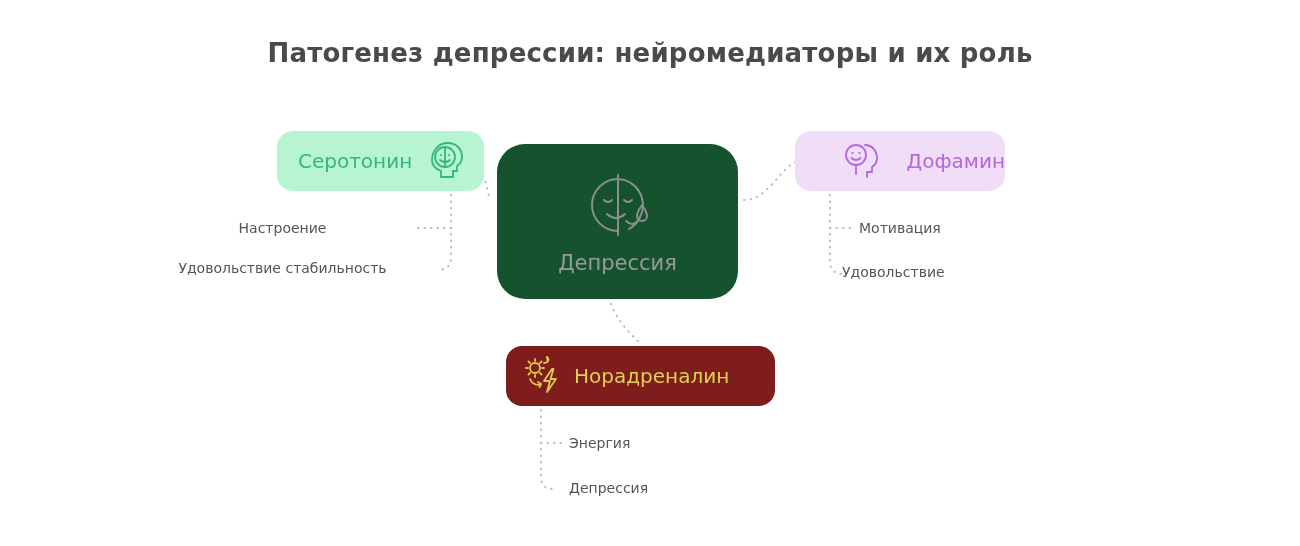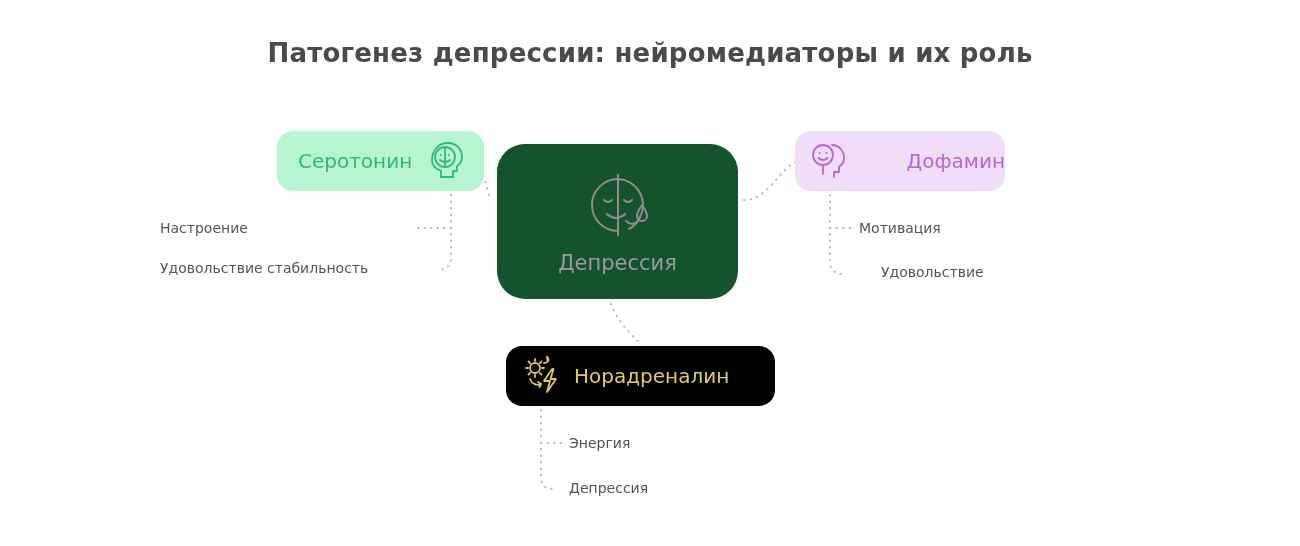--- a/index.html
+++ b/index.html
@@ -97,33 +97,33 @@
   }
   #node-serotonin .node-label { color: #34b778; }
 
   
   #node-dopamine {
     left: 795px;
     top: 131px;
     width: 210px;
     height: 60px;
     background: #f0ddf8;
-    justify-content: space-between;
+    justify-content: flex-end;
     padding-left: 13px;
     gap: 24px;
   }
   #node-dopamine .node-label { color: #b565e0; }
 
   
   #node-noradrenaline {
     left: 506px;
     top: 346px;
     width: 269px;
     height: 60px;
-    background: #000000;
+    background: #7f1d1d;
     justify-content: flex-start;
     padding-left: 16px;
     gap: 10px;
   }
   #node-noradrenaline .node-label { color: #e0cf55; }
 
   .icon-wrap {
     display: flex;
     align-items: center;
     justify-content: center;
@@ -131,21 +131,21 @@
   }
 
   
   .sub-label {
     position: absolute;
     font-size: 14px;
     color: #555555;
     white-space: nowrap;
   }
   .sub-right { text-align: left; }
-  .sub-left  { text-align: left; }
+  .sub-left  { text-align: center; }
 </style>
 </head>
 <body>
 
 <div id="canvas">
 
   <div class="title">Патогенез депрессии: нейромедиаторы и их роль</div>
 
   <svg id="links" viewBox="0 0 1300 546">
 
@@ -229,18 +229,18 @@
         <path d="M30 14 L22 26 L28 26 L25 37 L34 24 L28.5 24 L31.5 14 Z"></path>
       </svg>
     </span>
     <span class="node-label">Норадреналин</span>
   </div>
 
   <div class="sub-label sub-left" style="left:160px; top:220px; width:245px;">Настроение</div>
   <div class="sub-label sub-left" style="left:160px; top:260px; width:245px;">Удовольствие стабильность</div>
 
   <div class="sub-label sub-right" style="left:859px; top:220px;">Мотивация</div>
-  <div class="sub-label sub-right" style="left:881px; top:264px;">Удовольствие</div>
+  <div class="sub-label sub-right" style="left:842px; top:264px;">Удовольствие</div>
 
   <div class="sub-label sub-right" style="left:569px; top:435px;">Энергия</div>
   <div class="sub-label sub-right" style="left:569px; top:480px;">Депрессия</div>
 
 </div>
 
 </body></html>

